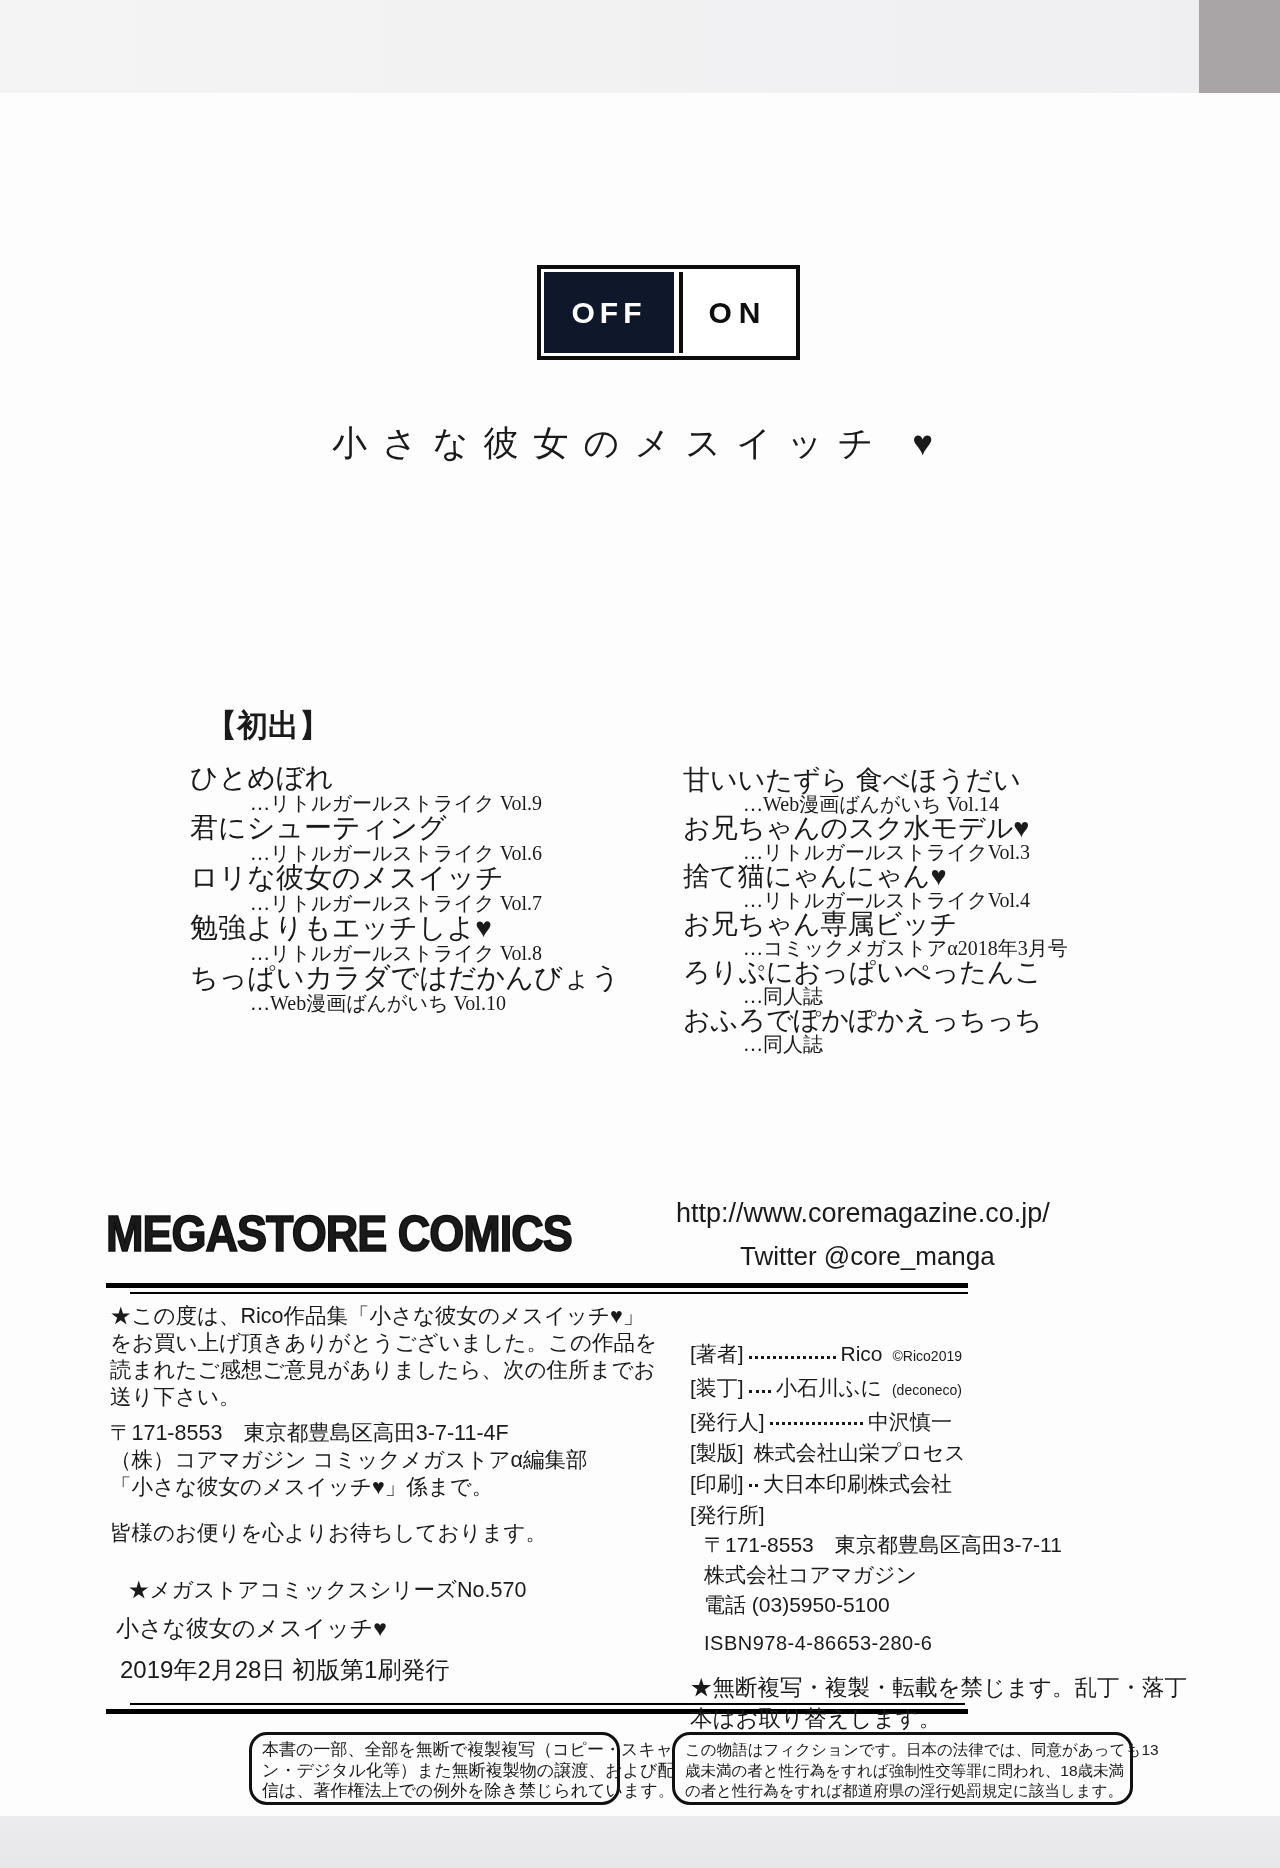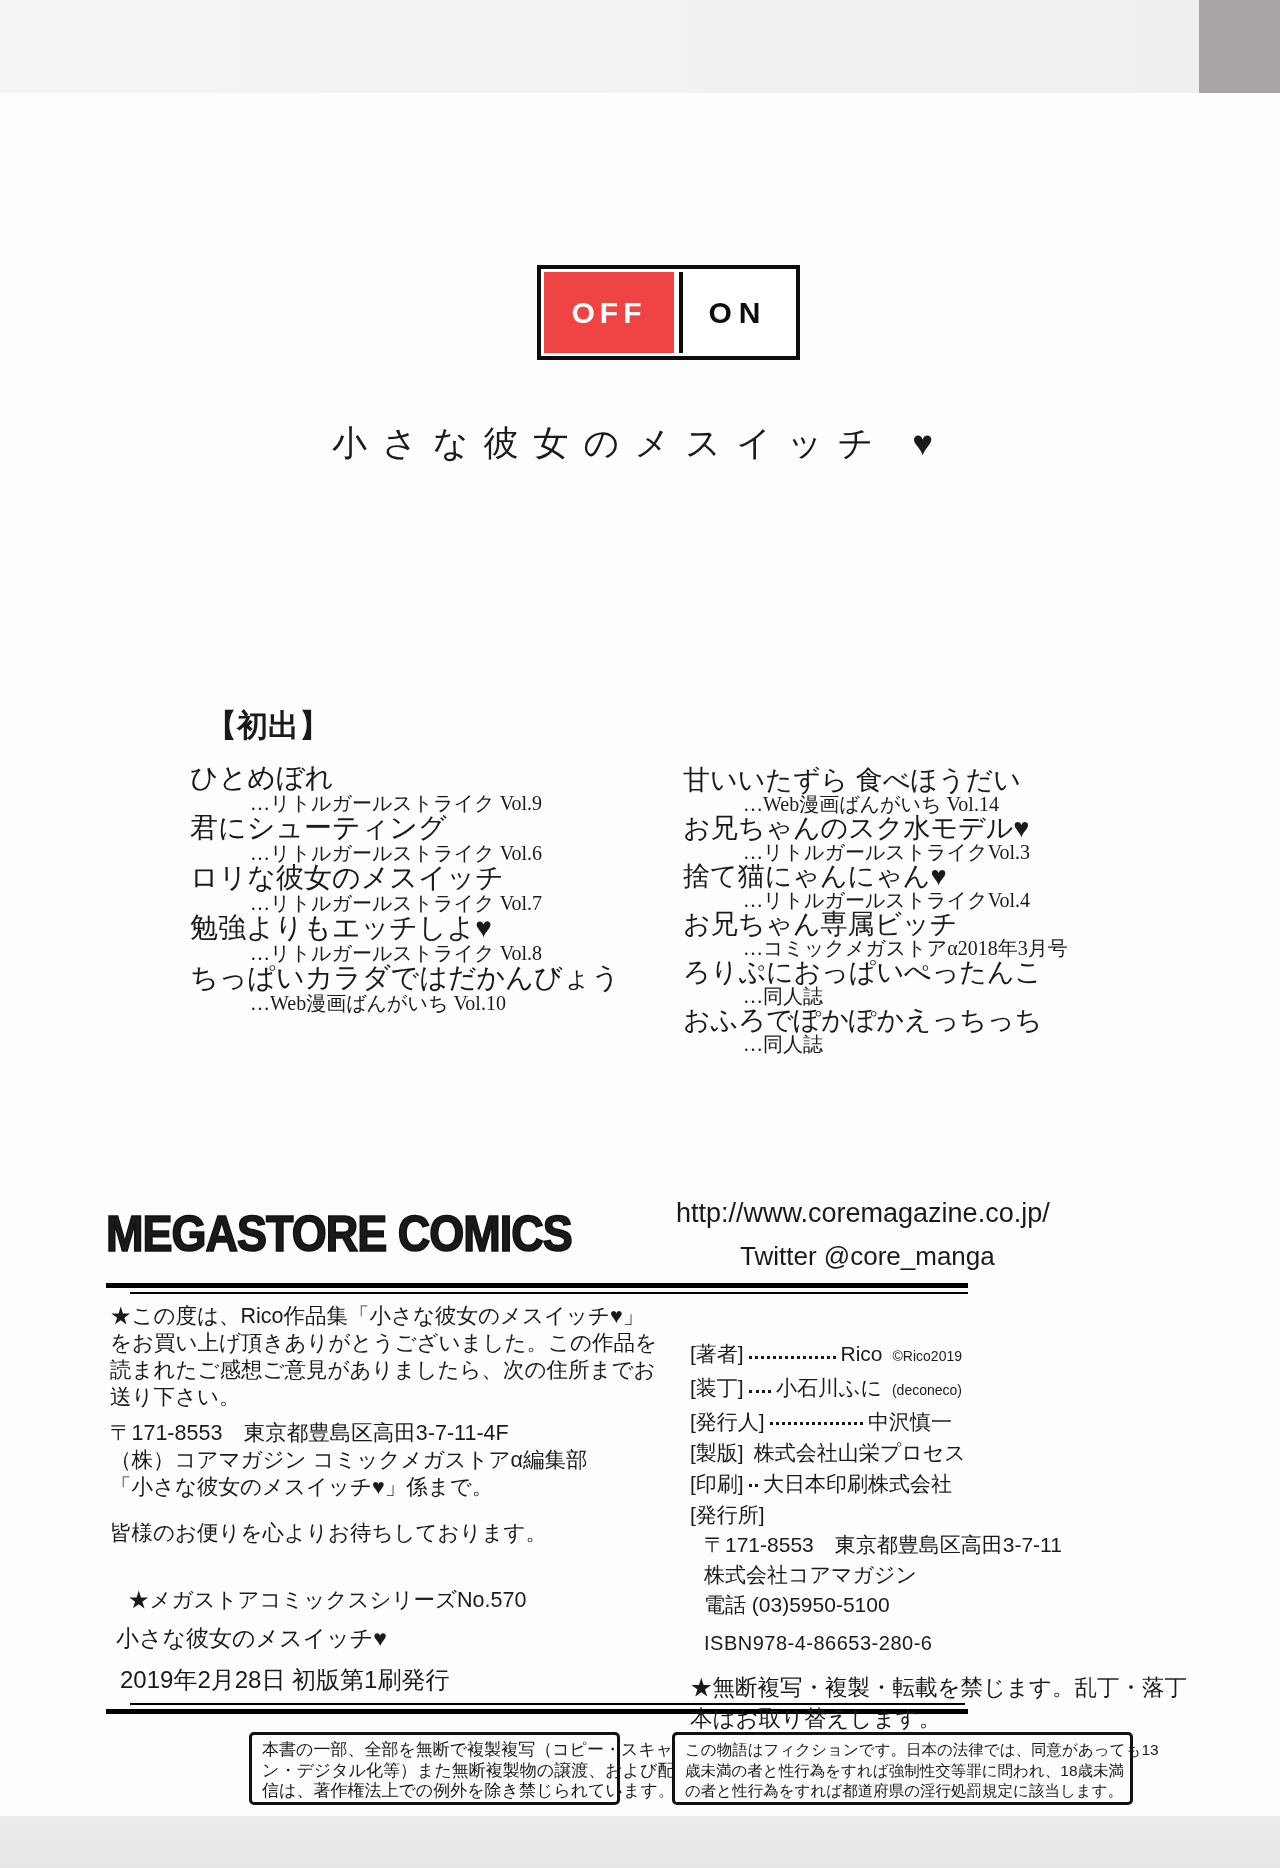--- a/index.html
+++ b/index.html
@@ -9,21 +9,21 @@
   
   .top-band{position:absolute;left:0;top:0;width:1280px;height:93px;
             background:linear-gradient(to right,#f5f4f5 0%,#efeef0 100%);}
   .corner-block{position:absolute;left:1199px;top:0;width:81px;height:93px;background:#a9a5a7;}
   .bottom-band{position:absolute;left:0;top:1816px;width:1280px;height:52px;
                background:linear-gradient(to bottom,#ecebed,#e7e6e9);}
 
   
   .switch{position:absolute;left:537px;top:265px;width:263px;height:95px;box-sizing:border-box;
           border:4px solid #0d0d0d;background:#fff;display:flex;padding:3px;}
-  .switch-off{width:130px;background:#ef4444;color:#fff;display:flex;align-items:center;
+  .switch-off{width:130px;background:#0f172a;color:#fff;display:flex;align-items:center;
               justify-content:center;font-size:30px;font-weight:bold;letter-spacing:5px;}
   .switch-gap{width:5px;background:#fff;}
   .switch-divider{width:4px;background:#0d0d0d;}
   .switch-on{flex:1;background:#fff;color:#0d0d0d;display:flex;align-items:center;
              justify-content:center;font-size:30px;font-weight:bold;letter-spacing:7px;}
 
   
   .main-title{position:absolute;left:0;top:420px;width:1280px;text-align:center;
               font-family:"Liberation Serif","DejaVu Serif",serif;font-size:35px;
               letter-spacing:15px;white-space:nowrap;}
@@ -52,40 +52,40 @@
   .rule-top-thin{left:130px;top:1292px;width:838px;height:2px;}
   .rule-bottom-thin{left:130px;top:1703px;width:835px;height:2px;}
   .rule-bottom-thick{left:106px;top:1709px;width:862px;height:5px;}
 
   
   .colophon-left{position:absolute;left:110px;top:1303px;width:470px;font-size:21.5px;
                  line-height:27px;}
   .colophon-left .line{white-space:nowrap;}
   .address-block{margin-top:9px;}
   .waiting-line{margin-top:19px;}
-  .series-line{margin-top:40px;padding-left:18px;}
+  .series-line{margin-top:30px;padding-left:18px;}
   .book-title-line{margin-top:11px;padding-left:6px;font-size:23px;}
   .edition-line{margin-top:14px;padding-left:10px;font-size:24px;}
 
   
   .colophon-right{position:absolute;left:690px;top:1338px;width:272px;font-size:21px;}
   .credit-row{display:flex;align-items:baseline;line-height:31px;white-space:nowrap;}
   .credit-leader{flex:1;height:0;border-bottom:3px dotted #1a1a1a;margin:0 5px;
                  align-self:center;transform:translateY(2px);}
   .credit-suffix{font-size:14px;margin-left:10px;}
   .publisher-label{line-height:31px;}
   .publisher-lines{padding-left:14px;line-height:30px;}
   .publisher-lines .line{white-space:nowrap;}
   .isbn-line{margin-top:12px;padding-left:14px;font-size:20px;letter-spacing:.5px;}
   .notice-block{margin-top:17px;font-size:22.5px;line-height:31px;}
   .notice-block .line{white-space:nowrap;}
 
   
   .legal-box{position:absolute;box-sizing:border-box;border:3px solid #111;
-             border-radius:5px;padding:5px 10px;}
+             border-radius:18px;padding:5px 10px;}
   .legal-left{left:249px;top:1732px;width:371px;height:73px;font-size:17px;line-height:20.5px;}
   .legal-right{left:672px;top:1732px;width:461px;height:73px;font-size:15.5px;line-height:20.5px;}
   .legal-box .line{white-space:nowrap;}
 </style>
 </head>
 <body>
 
 <div id="page">
 
   <div class="top-band"></div>

